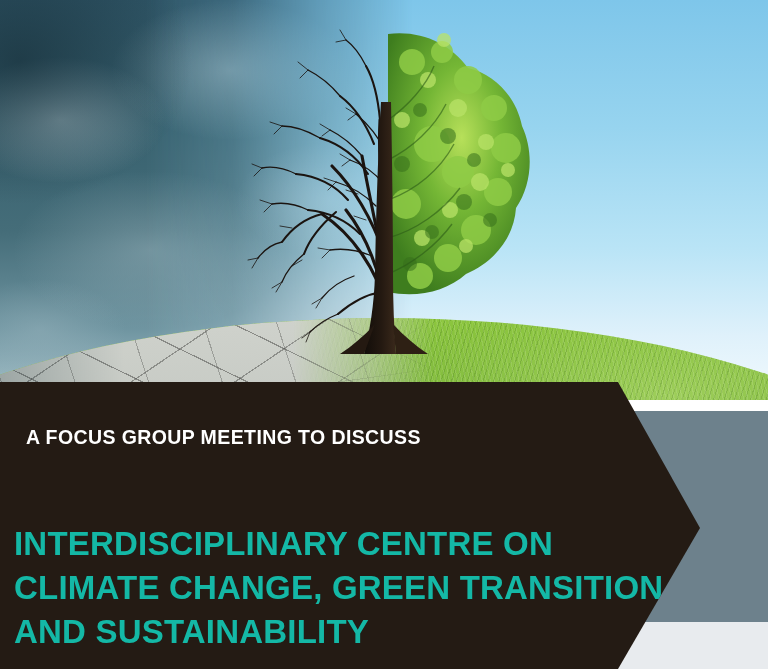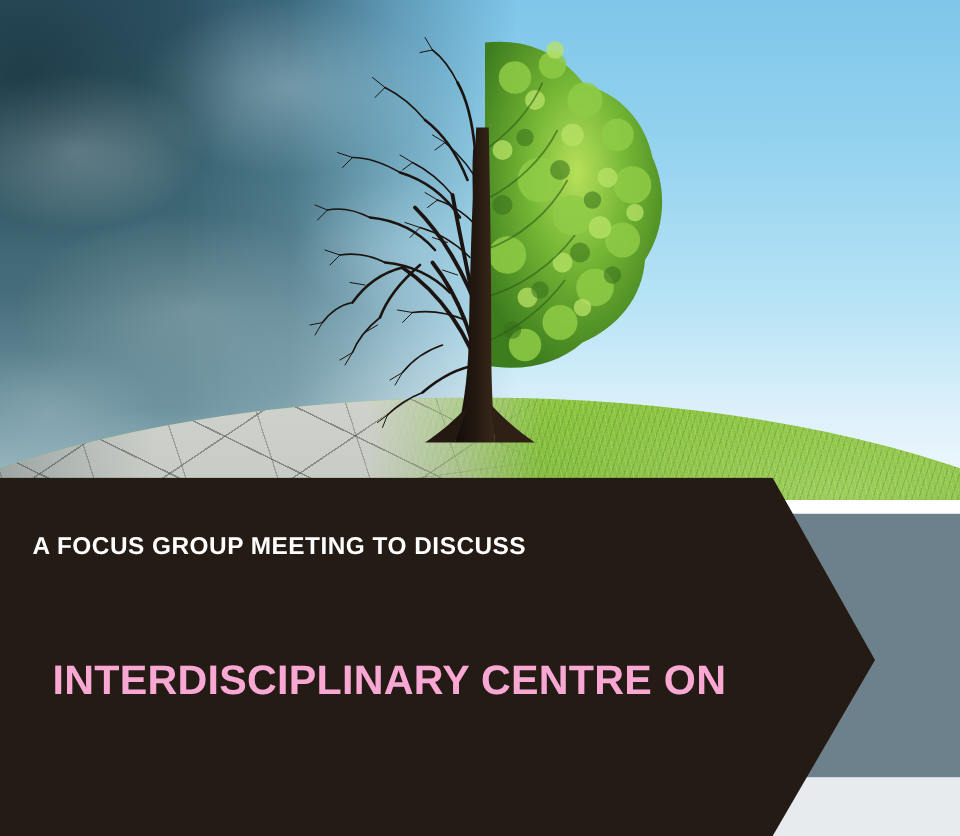--- a/index.html
+++ b/index.html
@@ -140,27 +140,26 @@
     font-size: 19.5px;
     font-weight: bold;
     letter-spacing: .4px;
     line-height: 1.42;
     text-transform: uppercase;
   }
   .kicker div { white-space: nowrap; }
   .headline {
     position: absolute;
     left: 14px; top: 140px;
-    color: #f9a8d4;
+    color: #14b8a6;
     font-size: 33px;
     font-weight: bold;
     letter-spacing: .2px;
     line-height: 1.34;
     text-transform: uppercase;
-    margin-left: 28px;
   }
   .headline div { white-space: nowrap; }
 </style>
 </head>
 <body>
 
 <div id="poster">
 
   <div class="photo">
 
@@ -319,16 +318,18 @@
   <div class="light-slab"></div>
 
   <div class="banner">
 
     <div class="kicker">
       <div>A FOCUS GROUP MEETING TO DISCUSS</div>
     </div>
 
     <div class="headline">
       <div>INTERDISCIPLINARY CENTRE ON</div>
+      <div>CLIMATE CHANGE, GREEN TRANSITION</div>
+      <div>AND SUSTAINABILITY</div>
     </div>
   </div>
 
 </div>
 
 </body></html>

